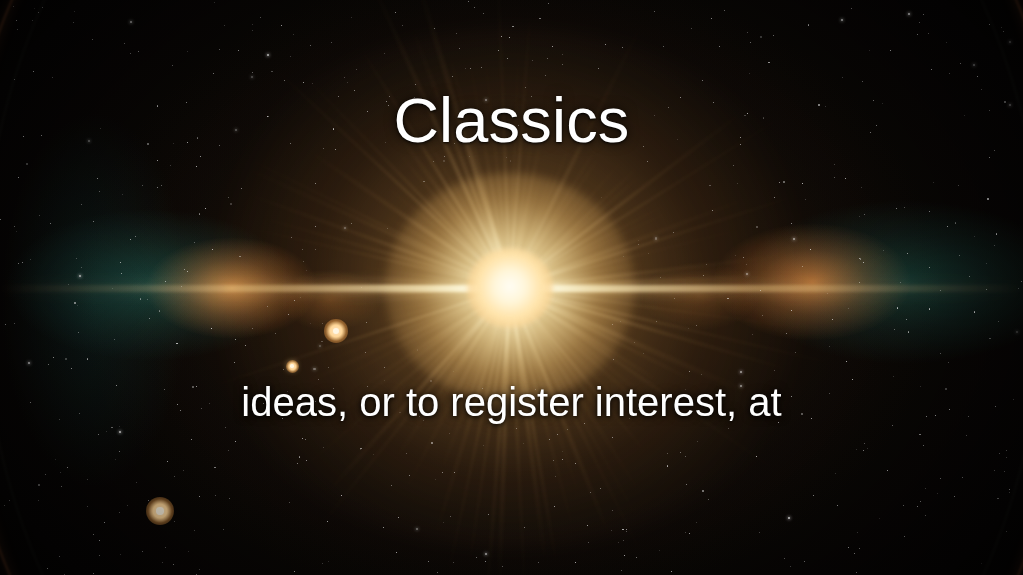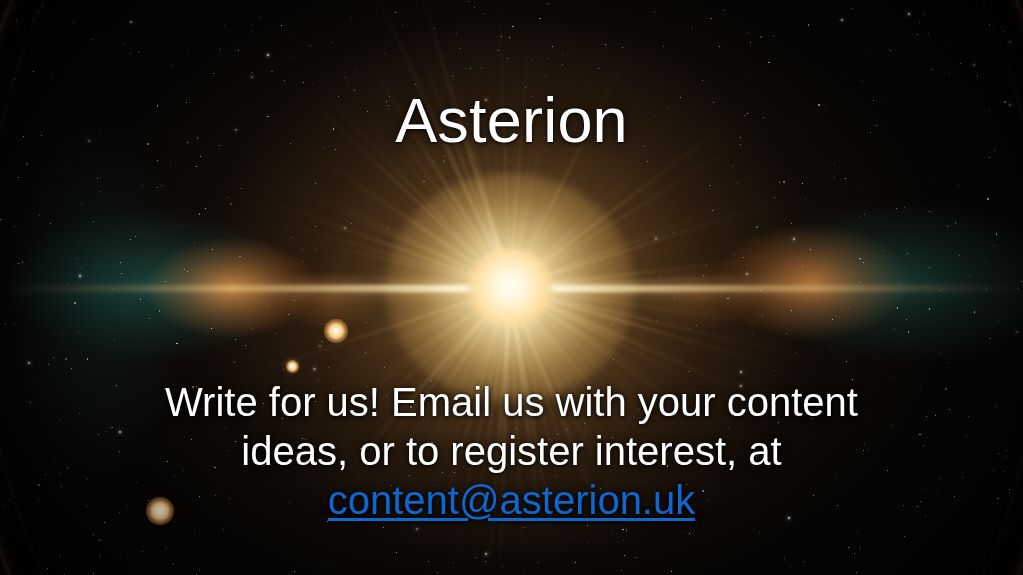--- a/index.html
+++ b/index.html
@@ -1019,25 +1019,21 @@
       <div class="star" style="left: 333px; top: 328px; width: 6px; height: 6px; background: rgb(255, 246, 226); box-shadow: rgba(255, 210, 140, 0.8) 0px 0px 6px 2px;"></div>
       <div class="bright-star" style="left: 145.7px; top: 496.7px; width: 28.6px; height: 28.6px;"></div>
       <div class="star" style="left: 156.333px; top: 507.333px; width: 7.33333px; height: 7.33333px; background: rgb(255, 246, 226); box-shadow: rgba(255, 210, 140, 0.8) 0px 0px 6px 2px;"></div>
       <div class="bright-star" style="left: 285.5px; top: 359.5px; width: 13px; height: 13px;"></div>
       <div class="star" style="left: 290.333px; top: 364.333px; width: 3.33333px; height: 3.33333px; background: rgb(255, 246, 226); box-shadow: rgba(255, 210, 140, 0.8) 0px 0px 6px 2px;"></div>
     </div>
   <div class="layer" id="vignette"></div>
 
   <div id="content">
 
-    <h1 id="page-title">Asterion</h1>
+    <h1 id="page-title">Classics</h1>
 
 
     <div id="body-block">
-      <span class="body-line">Write for us! Email us with your content</span>
       <span class="body-line">ideas, or to register interest, at</span>
-      <span class="body-line">
-        <a id="email-link" href="#">content@asterion.uk</a>
-      </span>
     </div>
 
   </div>
 </div>
 
 </body></html>

